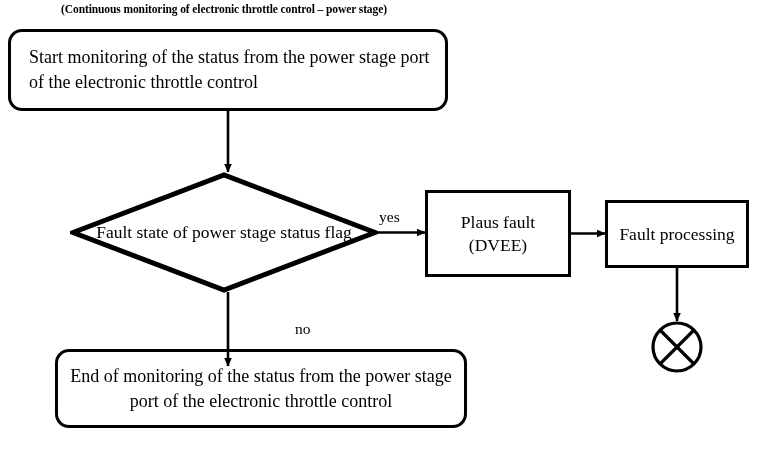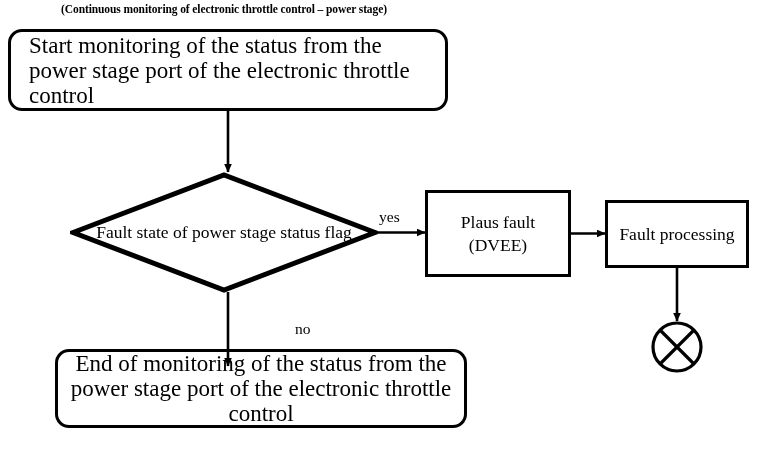--- a/index.html
+++ b/index.html
@@ -38,21 +38,21 @@
     background: #ffffff;
     border: 3px solid #000000;
     display: flex;
     align-items: center;
     justify-content: center;
   }
   .rounded {
     border-radius: 14px;
   }
   .node-text {
-    font-size: 23px;
+    font-size: 18px;
     line-height: 25px;
     text-align: center;
     padding: 0 10px;
   }
   #start-box {
     left: 8px;
     top: 29px;
     width: 440px;
     height: 82px;
   }

